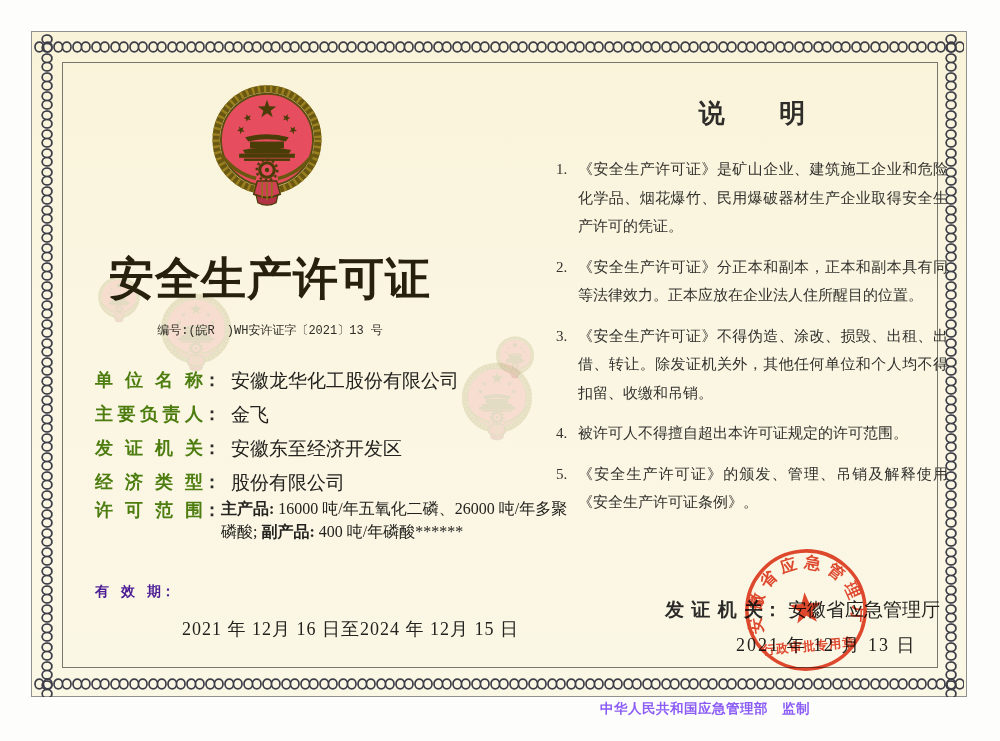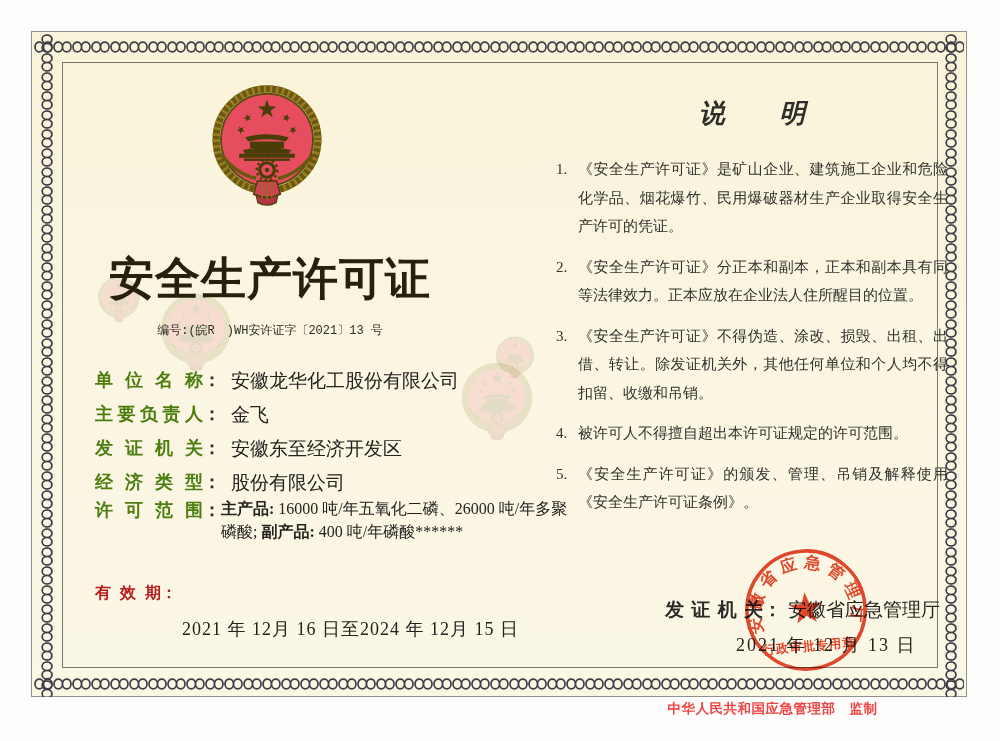--- a/index.html
+++ b/index.html
@@ -42,50 +42,50 @@
             color:#4d7c0f; text-align:justify; text-align-last:justify; vertical-align:top; }
   .fcolon { font-size:18px; font-weight:bold; color:#2a2a28; vertical-align:top; }
   .fvalue { font-family:"Liberation Serif","DejaVu Serif",serif; font-size:19px;
             color:#23221e; margin-left:10px; vertical-align:top; }
   .scope-value { display:inline-block; width:348px; white-space:normal; font-size:16px;
                  line-height:1.42; vertical-align:top;
                  font-family:"Liberation Serif","DejaVu Serif",serif; color:#23221e; }
   .scope-bold { font-weight:bold; }
 
   
-  .validity-label { position:absolute; left:95px; top:583px; font-size:16px; font-weight:bold;
-                    color:#b91c1c; }
+  .validity-label { position:absolute; left:95px; top:583px; font-size:14px; font-weight:bold;
+                    color:#4c1d95; }
   .vl-just { display:inline-block; width:66px; text-align:justify; text-align-last:justify; }
   .validity-range { position:absolute; left:134px; top:617px; font-size:18px; color:#23221e;
                     font-family:"Liberation Serif","DejaVu Serif",serif; letter-spacing:1px;margin-left:48px; }
 
   
   .explain { position:absolute; left:556px; top:96px; width:392px; }
   .explain-header { text-align:center; font-size:26px; font-weight:bold; color:#2e2d29;
-                    letter-spacing:2.1em; padding-left:2.1em;font-style:italic; }
+                    letter-spacing:2.1em; padding-left:2.1em; }
   .explain-items { margin-top:24px; }
   .eitem { display:flex; margin-bottom:12px; font-size:15px; line-height:1.9; color:#33322e; }
   .enum { width:22px; flex:none; font-family:"Liberation Serif","DejaVu Serif",serif; }
   .etext { flex:1; text-align:justify; }
 
   
   .issuer-row { position:absolute; left:665px; top:597px; white-space:nowrap; }
   .issuer-label { display:inline-block; width:98px; font-size:19px; font-weight:bold;
                   color:#2a2a28; text-align:justify; text-align-last:justify; }
   .issuer-colon { font-size:19px; font-weight:bold; color:#2a2a28; }
   .issuer-value { font-size:19px; margin-left:6px; color:#23221e;
                   font-family:"Liberation Serif","DejaVu Serif",serif; }
   .issue-date { position:absolute; left:736px; top:633px; font-size:18px; color:#23221e;
                 font-family:"Liberation Serif","DejaVu Serif",serif; letter-spacing:2px; }
   .seal { position:absolute; left:742px; top:546px; width:128px; height:128px;
           transform:rotate(-5deg); mix-blend-mode:multiply; opacity:0.92; }
 
   
-  .footer-imprint { position:absolute; left:600px; top:700px; width:345px; text-align:center;
-                    font-size:13.5px; font-weight:bold; color:#ef4444; letter-spacing:0.5px;
+  .footer-imprint { position:absolute; left:600px; top:700px; width:345px; text-align:left;
+                    font-size:13.5px; font-weight:bold; color:#8b5cf6; letter-spacing:0.5px;
                     font-family:"Liberation Serif","DejaVu Serif",serif; }
   .hidden-defs { position:absolute; width:0; height:0; overflow:hidden; }
 </style>
 </head>
 <body>
 
 <svg class="hidden-defs" aria-hidden="true">
   <defs>
     <pattern id="chainH" width="19" height="26" patternUnits="userSpaceOnUse">
       <path d="M9.5,13 C9.5,6.5 1,6.5 1,13 C1,19.5 9.5,19.5 9.5,13 C9.5,6.5 18,6.5 18,13 C18,19.5 9.5,19.5 9.5,13 Z" fill="none" stroke="#3e3e48" stroke-width="1.7"></path>

